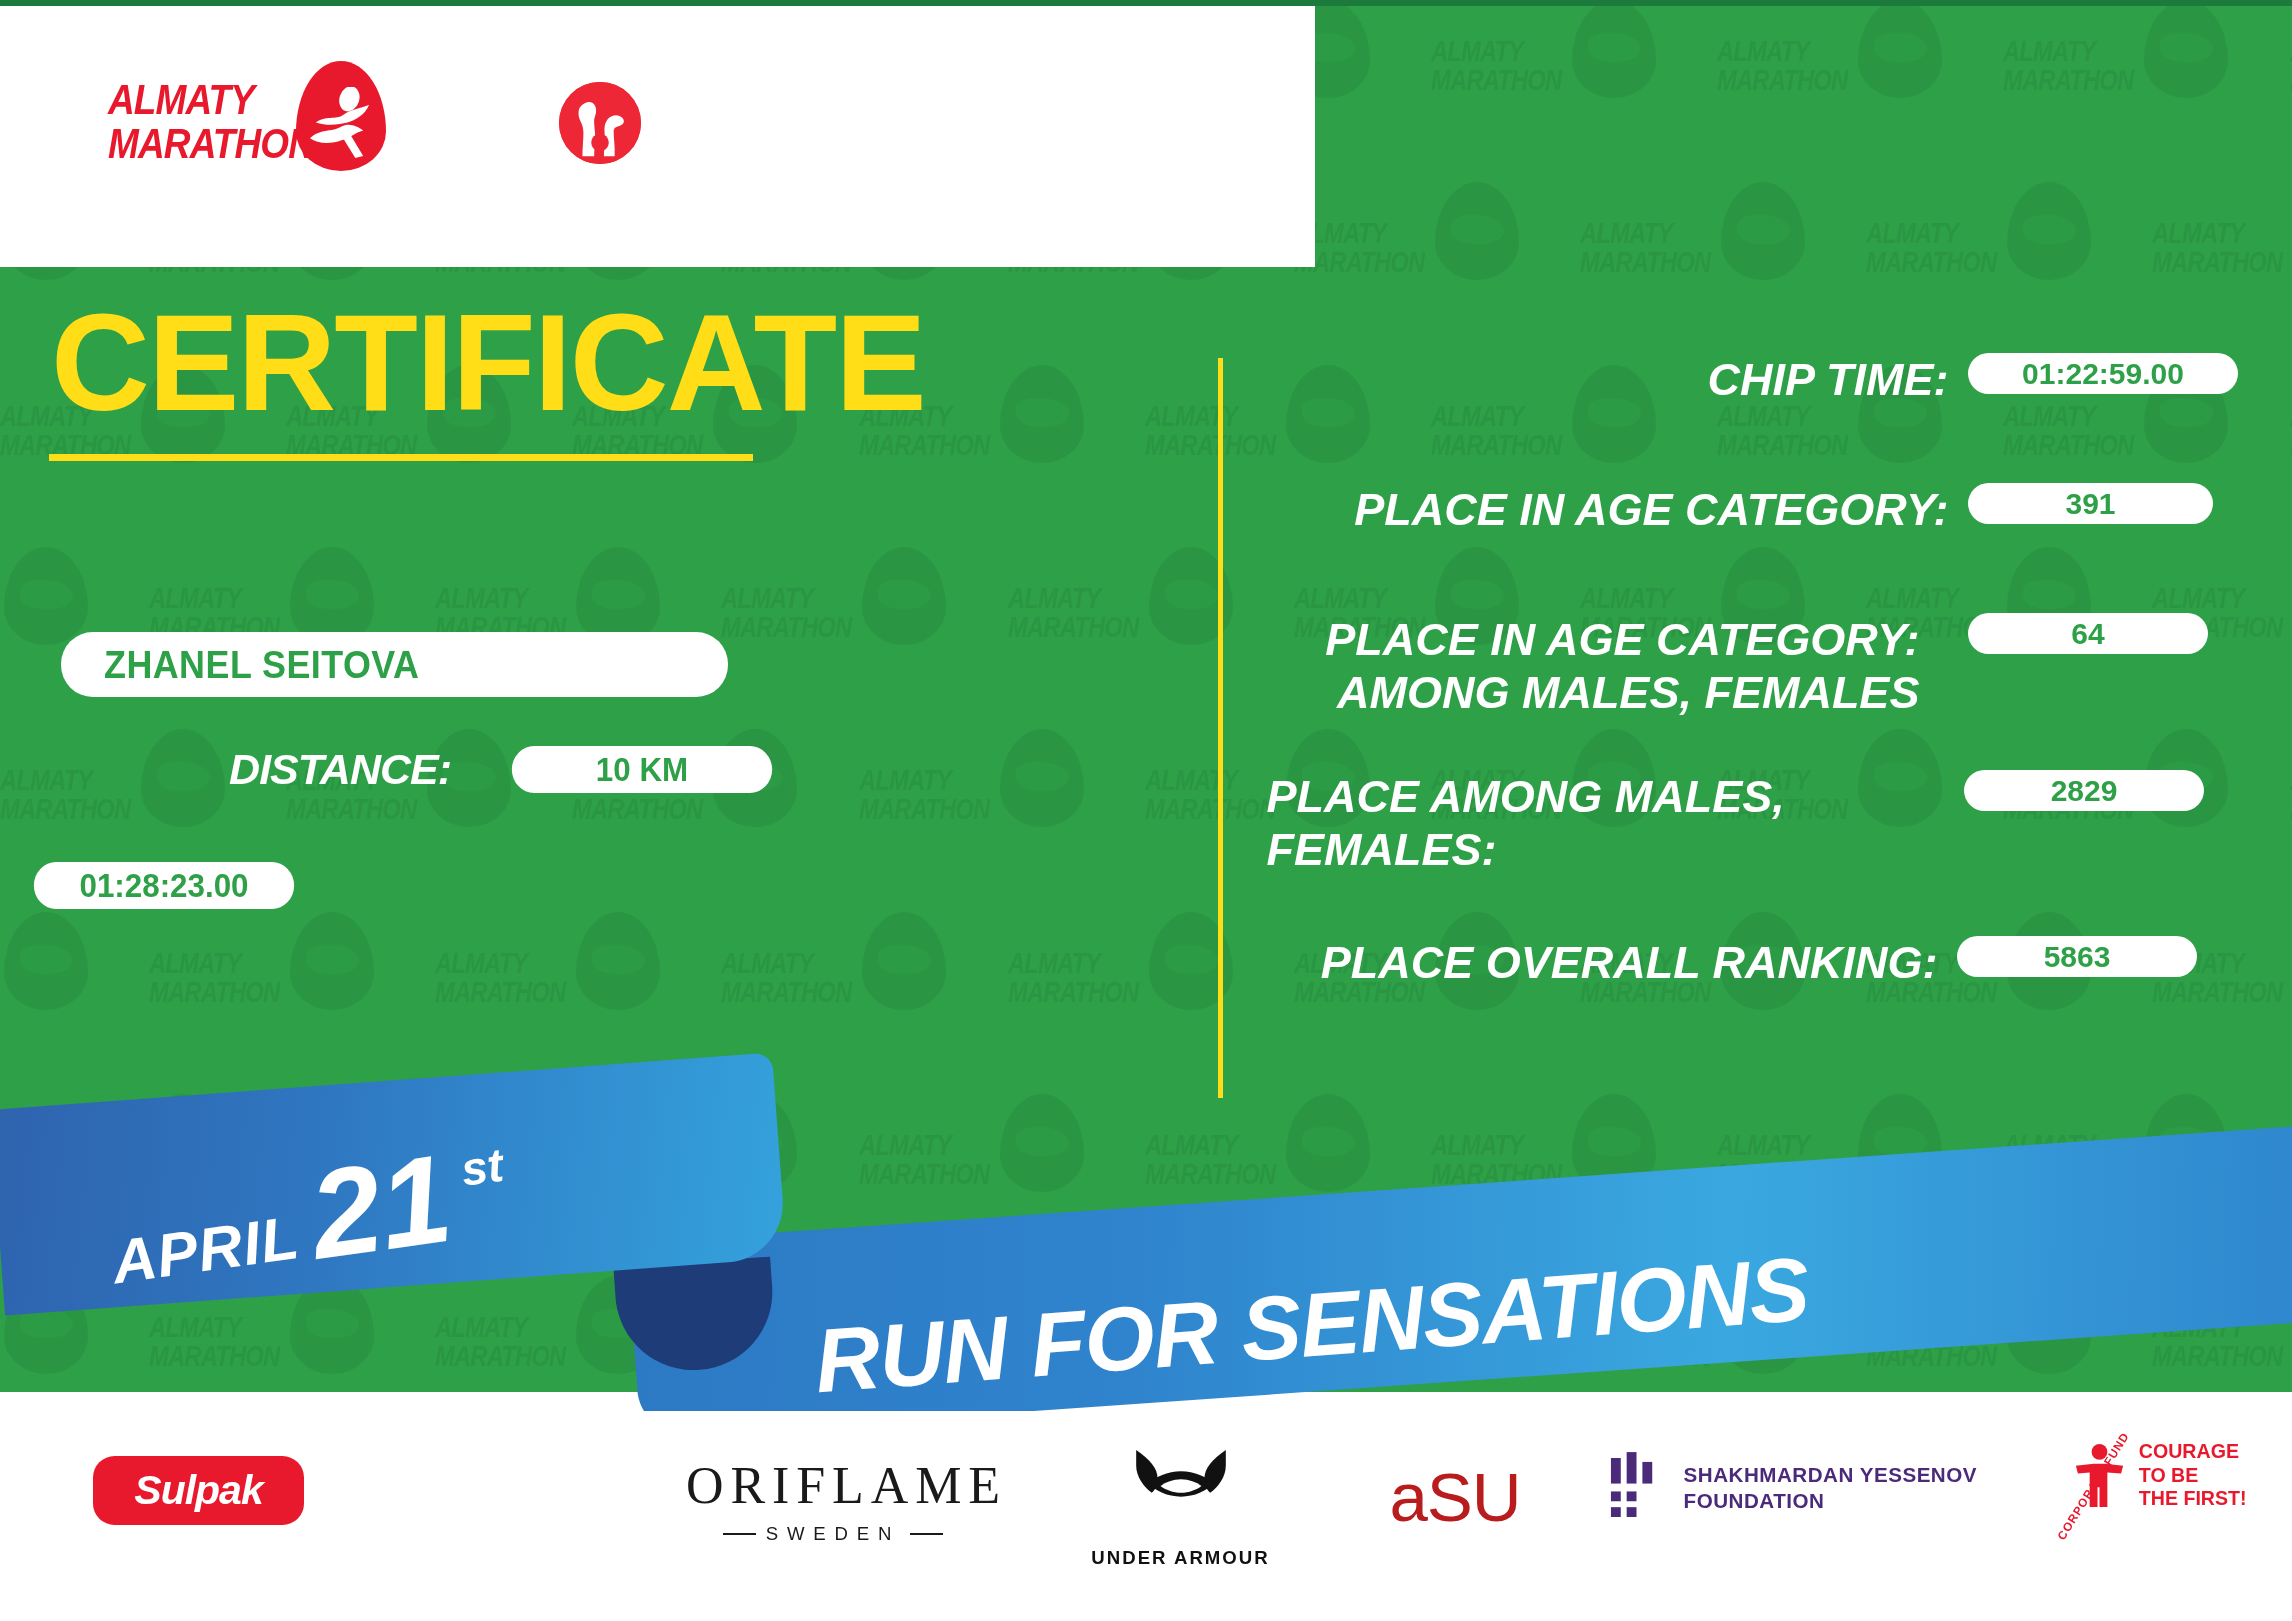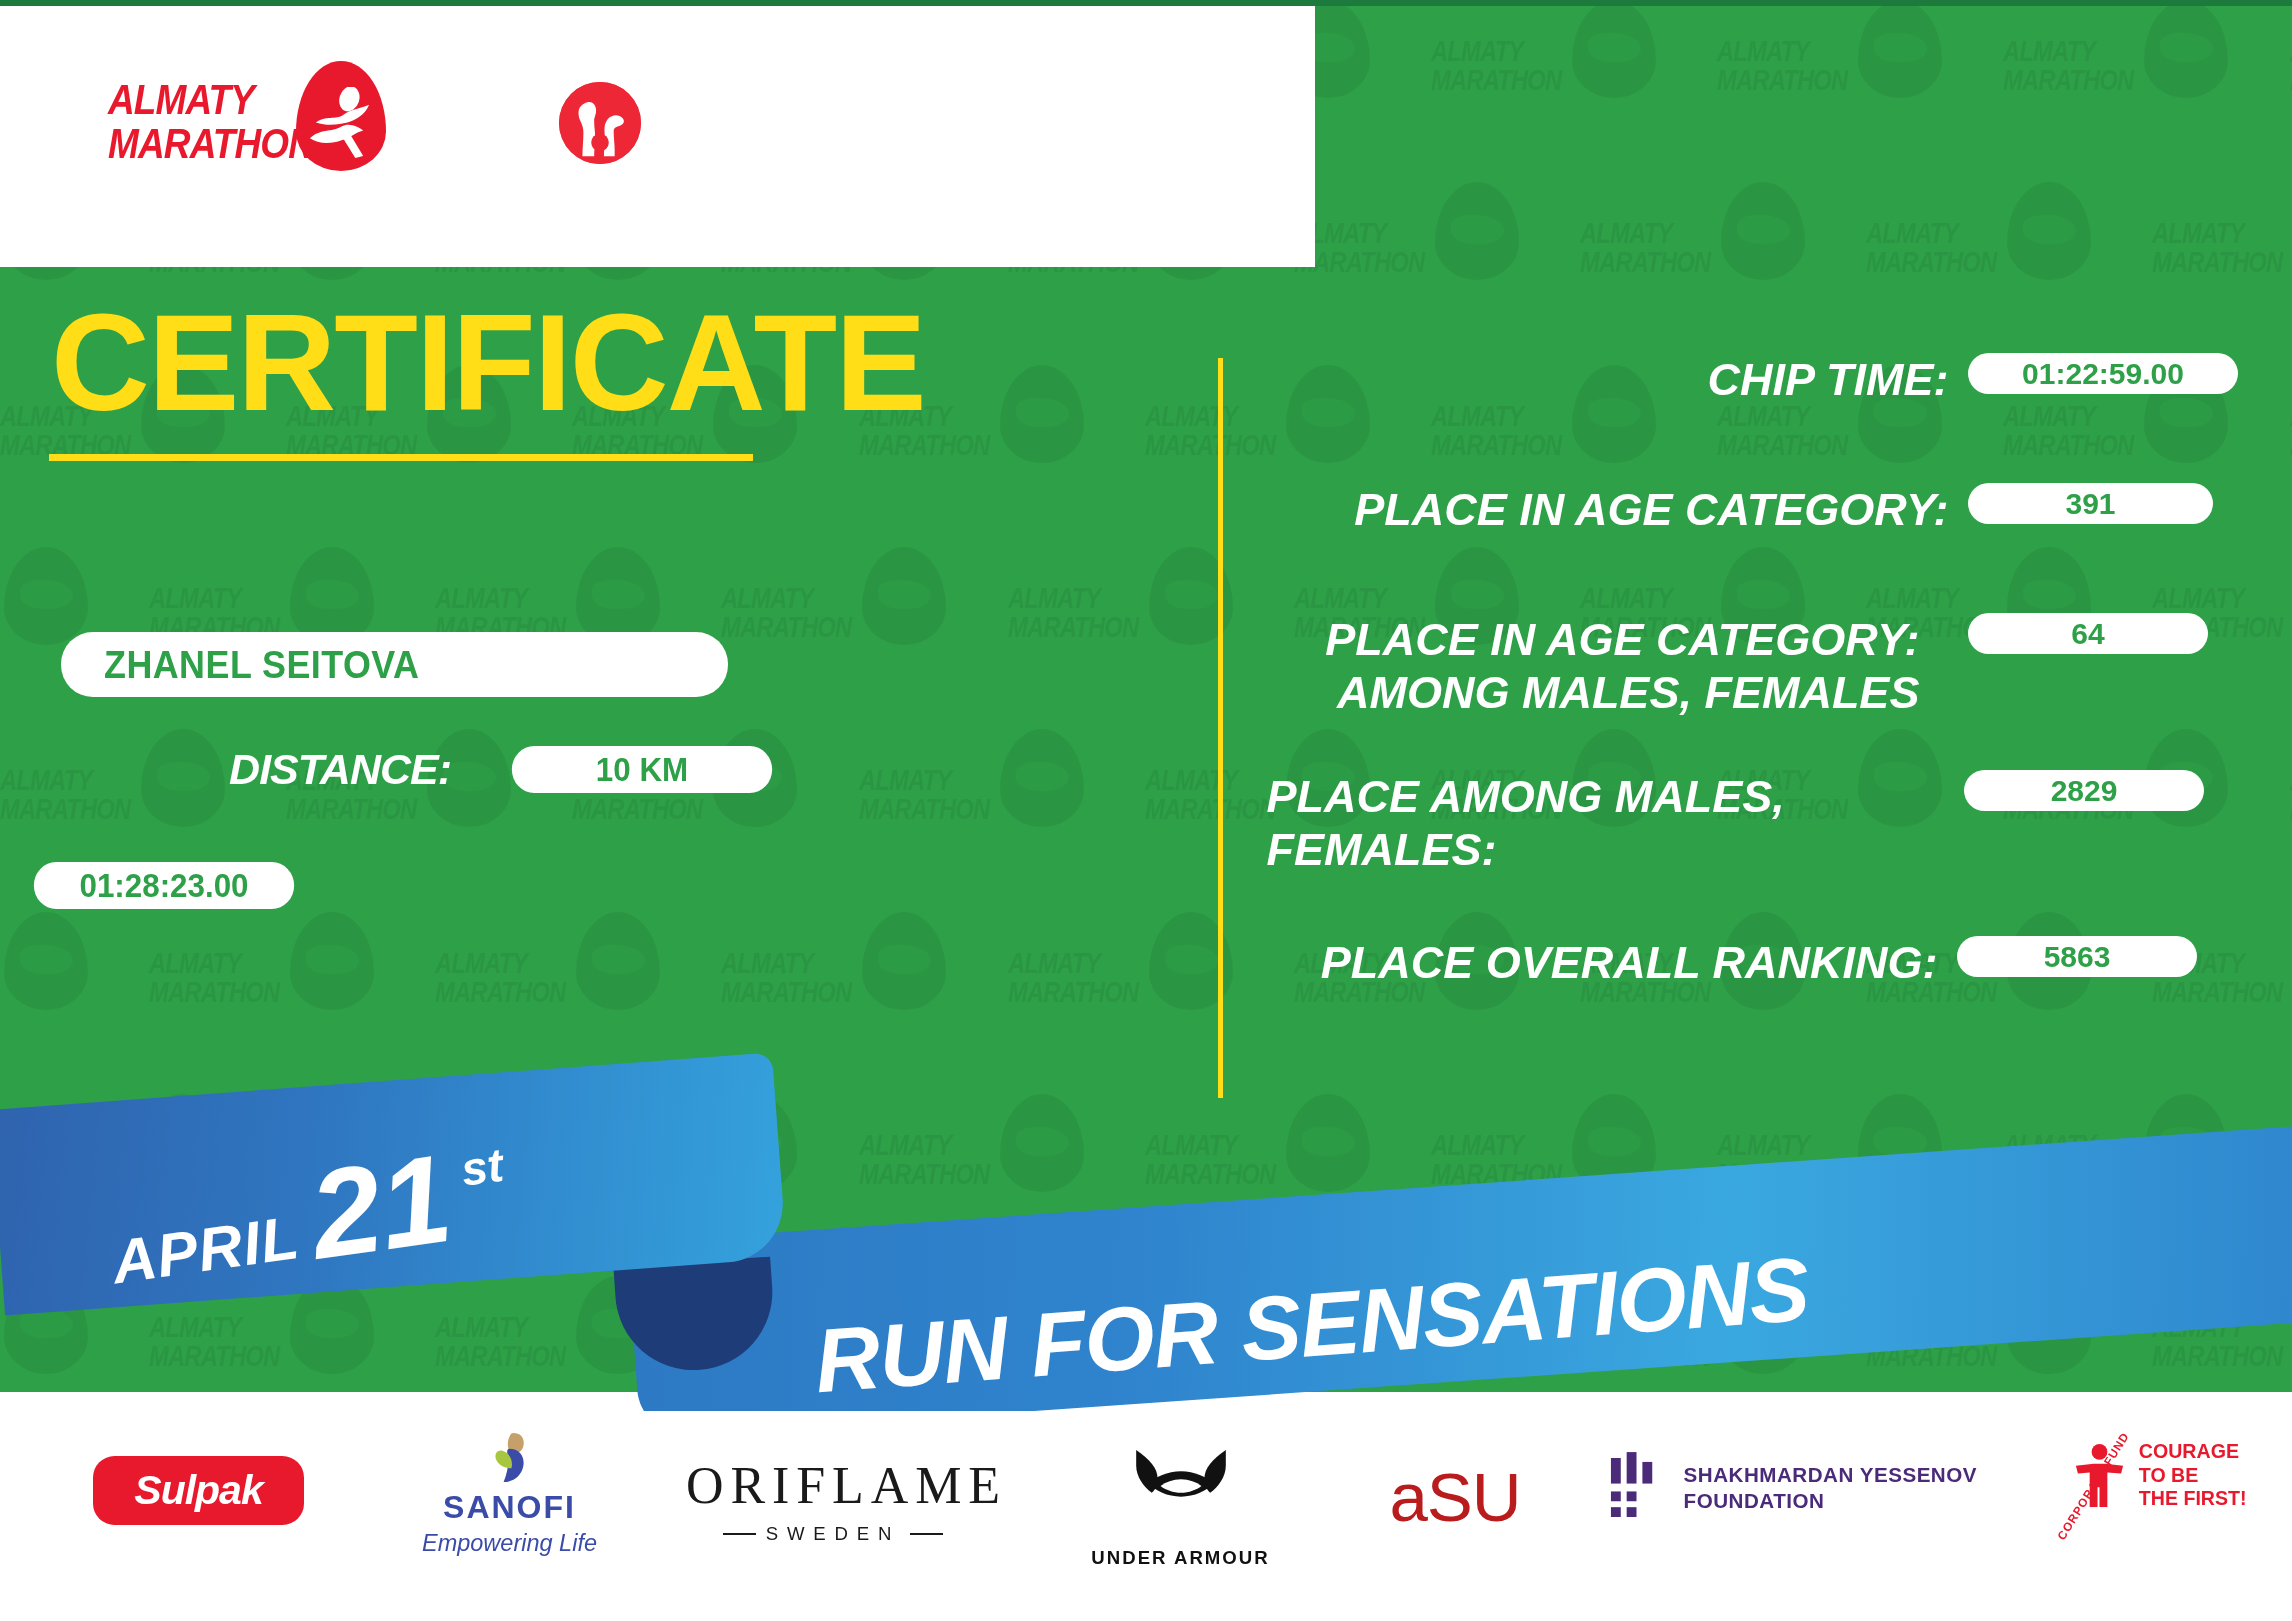--- a/index.html
+++ b/index.html
@@ -674,31 +674,20 @@
     </div>
     <div id="rb-right-text">RUN FOR SENSATIONS</div>
   </div>
 
   <div id="sponsors">
 
     <div id="sp-sulpak">
       <span>Sulpak</span>
     </div>
 
-    <div id="sp-sanofi">
-      <div id="sanofi-mark">
-        <svg viewBox="0 0 60 58" width="59" height="57">
-          <path d="M34 4 c8 0 12 6 10 14 c-2 6-8 8-12 6 c-4-2-5-10-2-16 c1-3 2-4 4-4 Z" fill="#c6a06a"></path>
-          <path d="M30 20 c10 0 16 8 14 18 c-2 10-10 16-20 16 c4-10 6-20 4-28 c-1-4 0-6 2-6 Z" fill="#3b4ba8"></path>
-          <path d="M22 22 c8 2 12 10 10 18 c-8 0-14-4-16-10 c-1-5 1-8 6-8 Z" fill="#a8c63f"></path>
-        </svg>
-      </div>
-      <div id="sanofi-name">SANOFI</div>
-      <div id="sanofi-tag">Empowering Life</div>
-    </div>
 
     <div id="sp-oriflame">
       <div id="orif-name">ORIFLAME</div>
       <div id="orif-sub">
         <span class="orif-line"></span>
         <span>SWEDEN</span>
         <span class="orif-line"></span>
       </div>
     </div>
 

